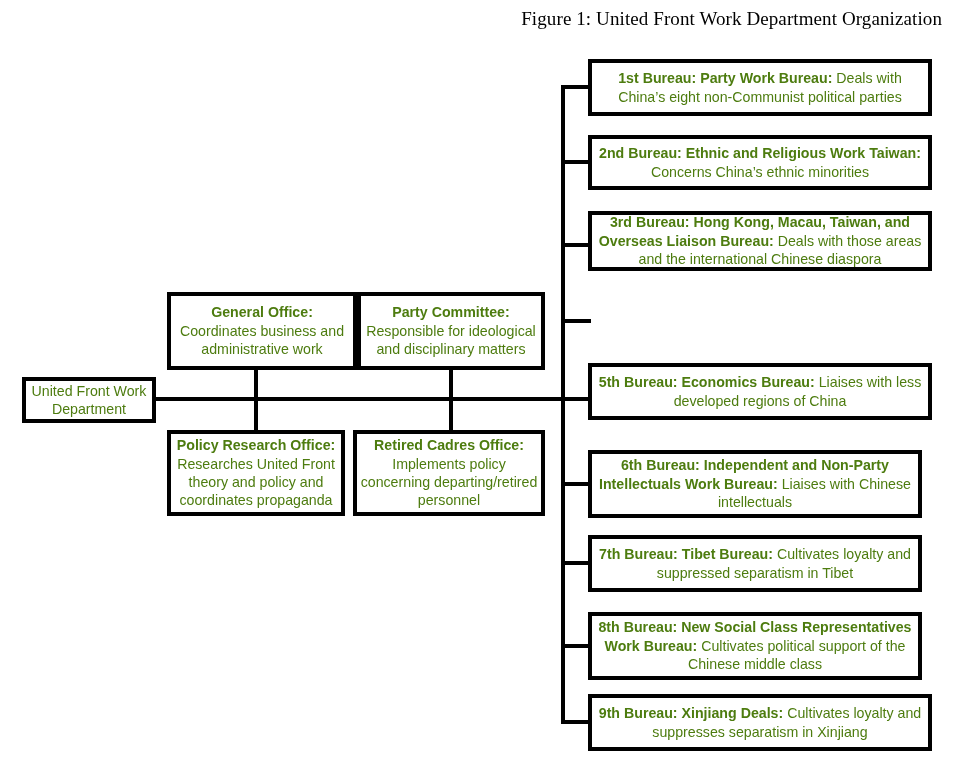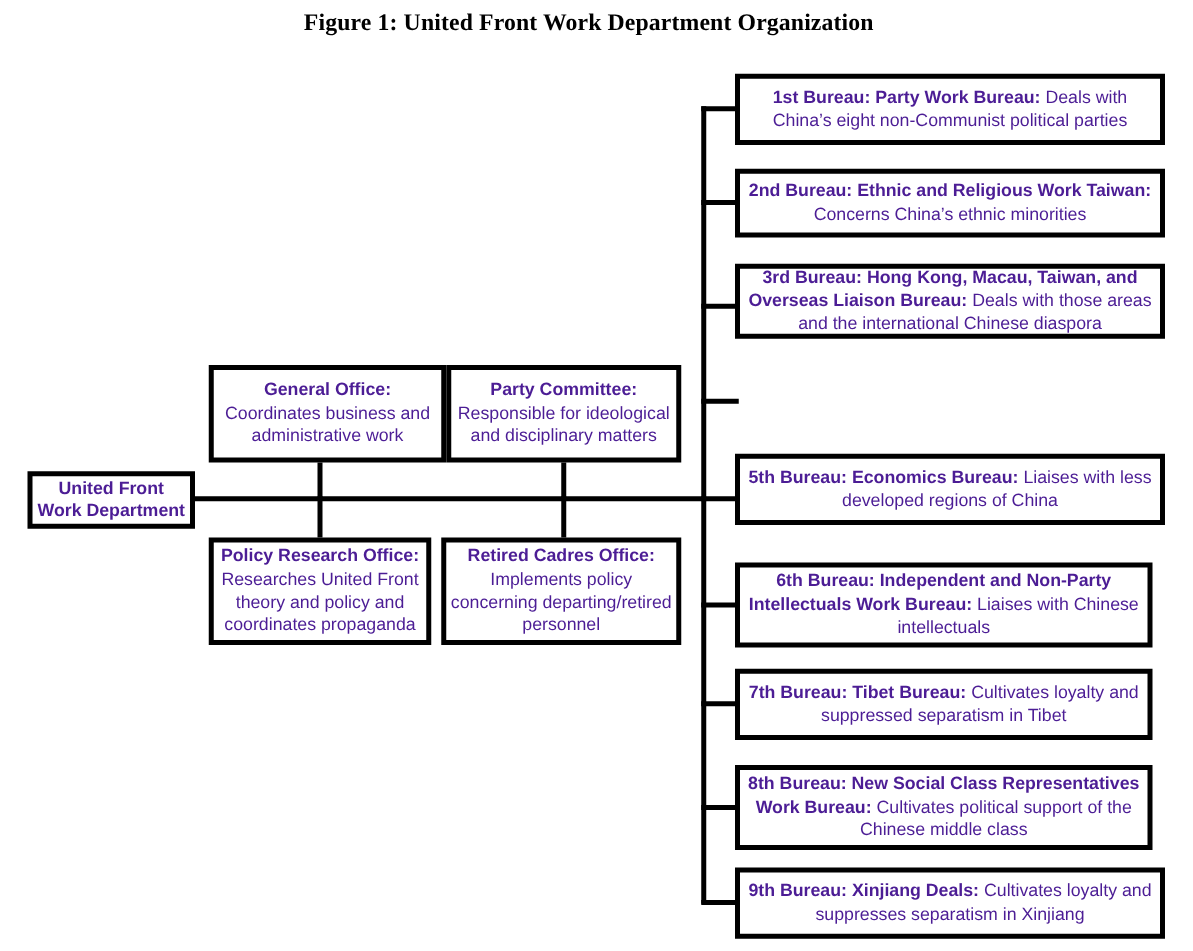--- a/index.html
+++ b/index.html
@@ -15,34 +15,34 @@
     width: 954px;
     height: 761px;
     background: #ffffff;
     overflow: hidden;
   }
   .title {
     position: absolute;
     left: 0;
     top: 8px;
     width: 942px;
-    text-align: center;
+    text-align: right;
     font-family: "Liberation Serif", serif;
-    font-weight: bold;
+    font-weight: normal;
     font-size: 19px;
     color: #000000;
     letter-spacing: 0.1px;
   }
   
   .node {
     position: absolute;
     box-sizing: border-box;
     border: 4px solid #000000;
     background: #ffffff;
-    color: #4c1d95;
+    color: #4d7c0f;
     font-size: 14.2px;
     line-height: 1.30;
     text-align: center;
     display: flex;
     align-items: center;
     justify-content: center;
     padding: 2px 3px;
     z-index: 3;
   }
   .node .txt {
@@ -57,21 +57,21 @@
     position: absolute;
     background: #000000;
     z-index: 1;
   }
   .hline { height: 4px; }
   .vline { width: 4px; }
 
   
   #root-box {
     left: 22px; top: 377px; width: 134px; height: 46px;
-    font-weight: bold;
+    font-weight: normal;
   }
   
   #general-office      { left: 167px; top: 292px; width: 190px; height: 78px; }
   #party-committee     { left: 357px; top: 292px; width: 188px; height: 78px; }
   #policy-research     { left: 167px; top: 430px; width: 178px; height: 86px; }
   #retired-cadres      { left: 353px; top: 430px; width: 192px; height: 86px; }
 
   
   .bureau { left: 588px; width: 344px; }
   #bureau-1 { top: 59px;  height: 57px; }

